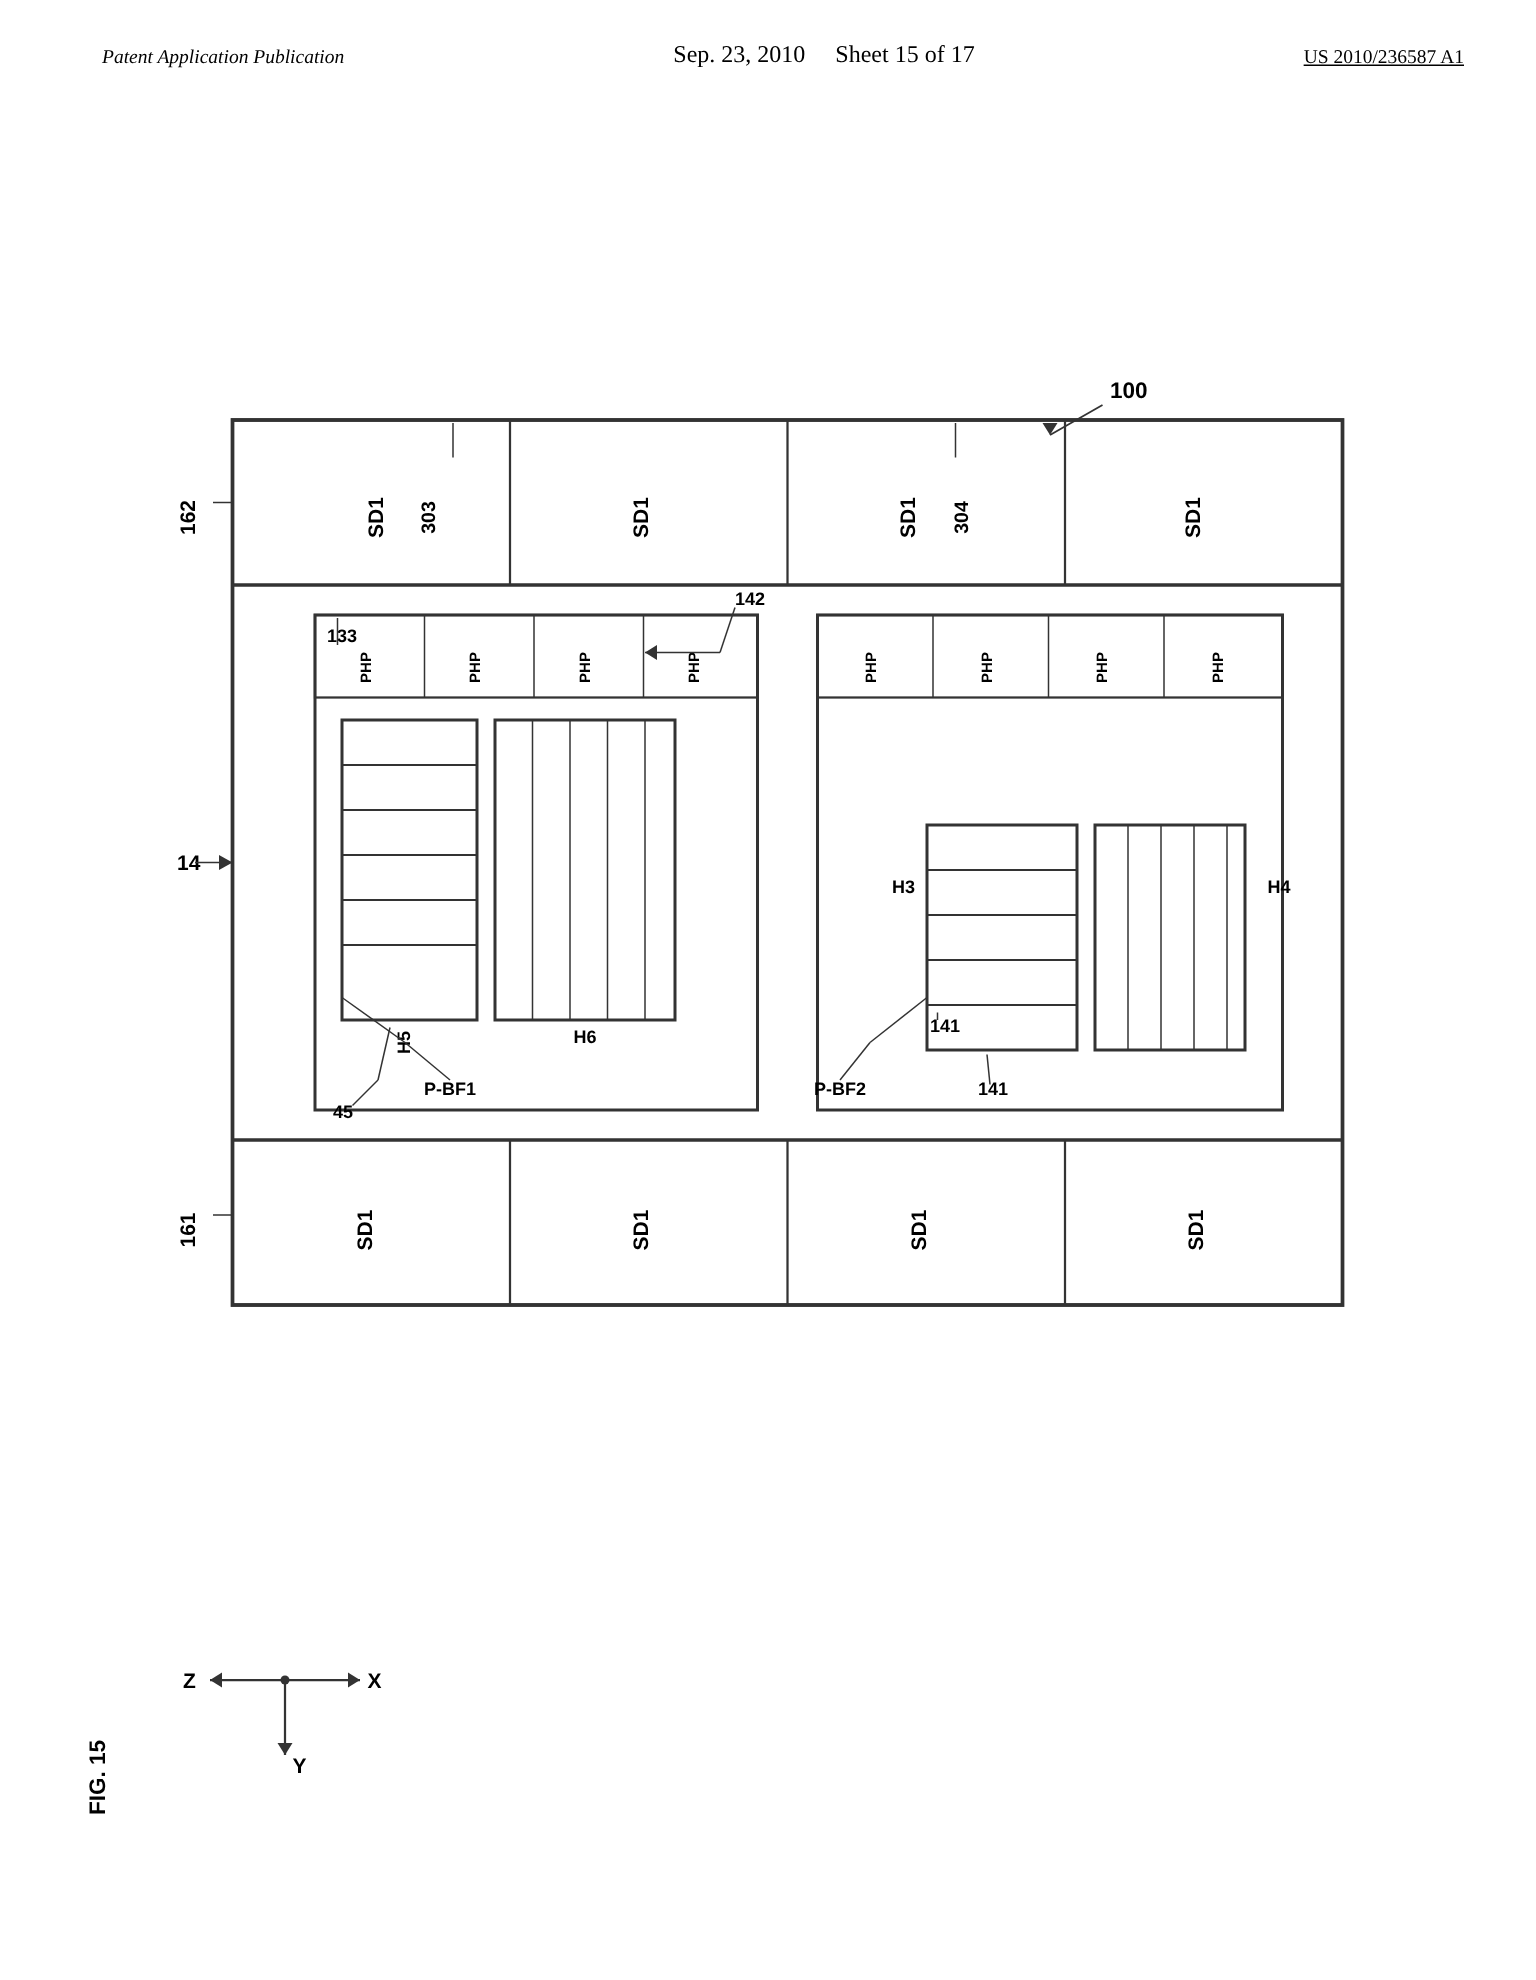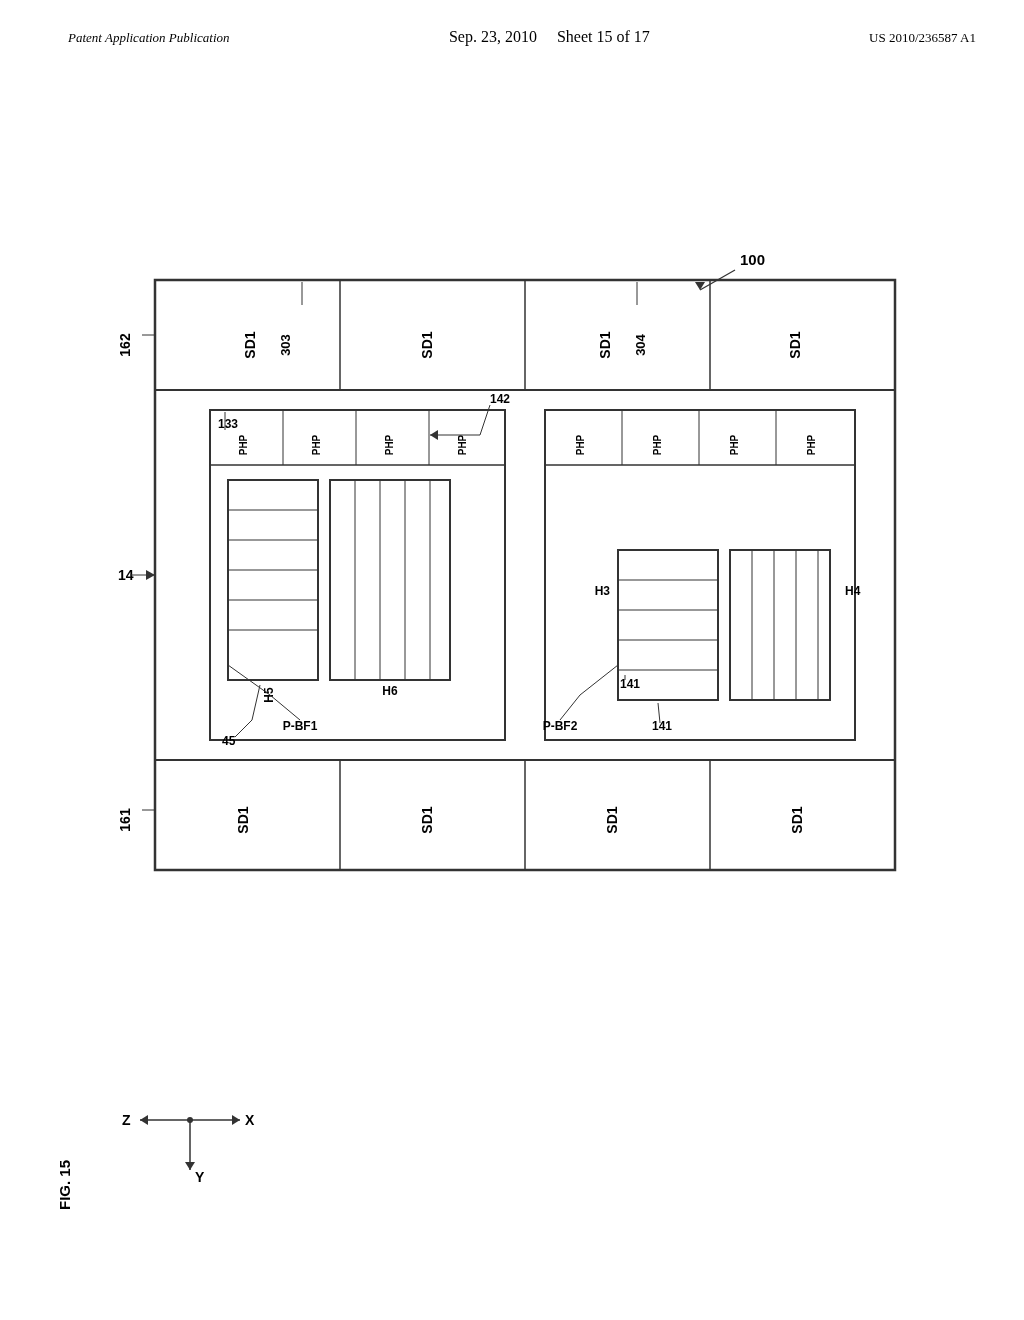--- a/index.html
+++ b/index.html
@@ -25,20 +25,21 @@
       font-size: 13px;
       font-style: italic;
     }
     .page-title-center {
       font-size: 16px;
       text-align: center;
     }
     .page-title-right {
       font-size: 13px;
       text-align: right;
+      text-decoration: underline;
     }
 
   </style>
 </head>
 <body>
 
 <div class="page-header">
   <div class="page-title-left">Patent Application Publication</div>
   <div class="page-title-center">
     <span>Sep. 23, 2010</span>&nbsp;&nbsp;&nbsp;&nbsp;

